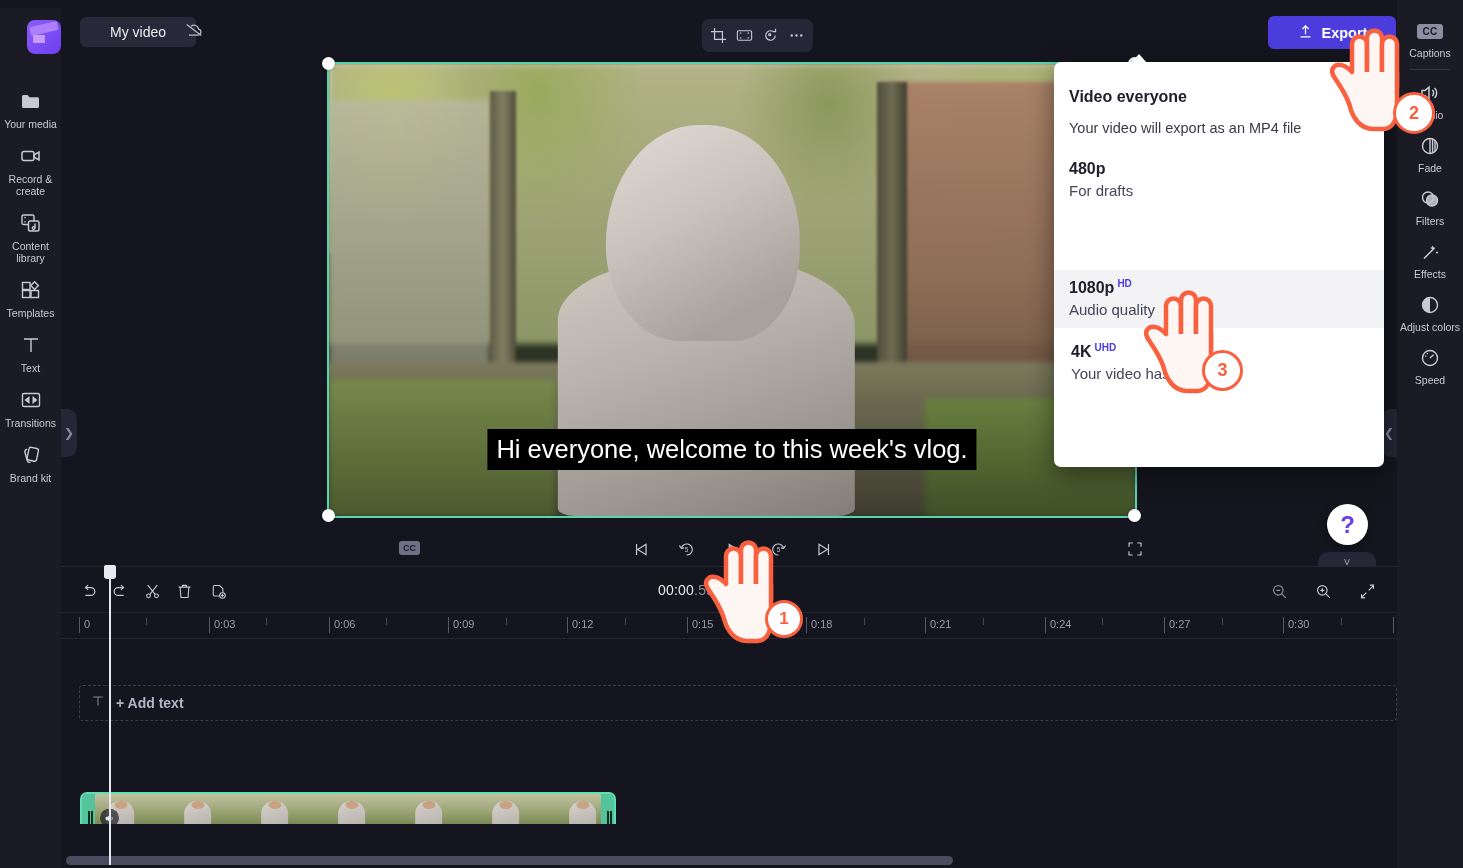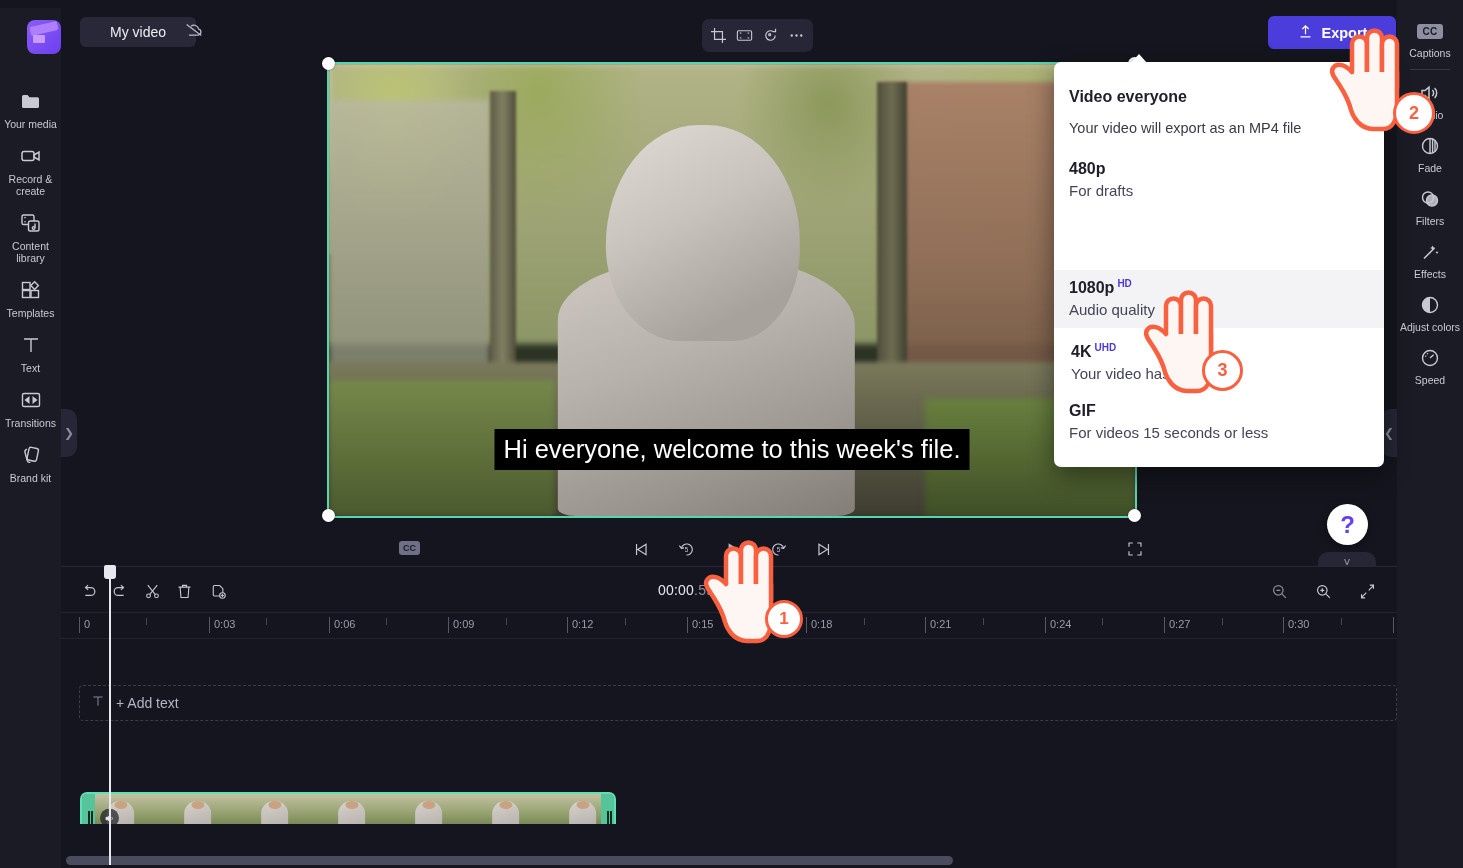--- a/index.html
+++ b/index.html
@@ -243,21 +243,21 @@
   .tick .bar { position:absolute; left:0; top:0; width:1px; height:16px; background:#55556c; }
   .tick .tx { position:absolute; left:5px; top:1px; font-size:11px; color:#9a9ab0; white-space:nowrap; }
   .tick.minor .bar { top:1px; height:7px; background:#45455a; }
 
   .tracks { position:absolute; left:0; top:72px; width:1336px; height:185px; overflow:hidden; }
   .track-text {
     position:absolute; left:18px; top:46px; width:1318px; height:36px;
     border:1px dashed #3b3b50; border-radius:4px; display:flex; align-items:center;
     padding-left:10px; gap:10px; cursor:pointer;
   }
-  .track-text .lbl { color:#b4b4c6; font-size:14px; }
+  .track-text .lbl { color:#b4b4c6; font-size:14px;font-weight:bold; }
   .clip {
     position:absolute; left:19px; top:153px; width:536px; height:52px;
     border:2px solid #5fe0b2; border-radius:7px; overflow:hidden;
     background:#2c3324; cursor:pointer;
   }
   .clip-strip { position:absolute; inset:0; display:flex; }
   .thumb {
     flex:0 0 77px; height:100%; position:relative; overflow:hidden;
     background:linear-gradient(180deg,#c3c2a2 0%,#8c9a66 48%,#4d5633 100%);
   }
@@ -551,21 +551,21 @@
         <div class="path"></div>
         <div class="grass-l"></div>
         <div class="grass-r"></div>
       </div>
       <div class="subject">
         <div class="s-body"></div>
         <div class="s-face"></div>
         <div class="s-neck"></div>
         <div class="s-hijab"></div>
       </div>
-      <div class="caption">Hi everyone, welcome to this week's file.</div>
+      <div class="caption">Hi everyone, welcome to this week's vlog.</div>
     </div>
     <div class="handle" style="left:261px; top:-7px;"></div>
     <div class="handle" style="left:1067px; top:-7px;"></div>
     <div class="handle" style="left:261px; top:445px;"></div>
     <div class="handle" style="left:1067px; top:445px;"></div>
 
     <div class="player-bar">
       <div class="cc-pill">CC</div>
       <div class="pc-center">
         <div>
@@ -822,24 +822,20 @@
       <div class="d">For drafts</div>
     </div>
     <div class="dd-opt sel" style="top:208px;">
       <div class="h"><span>1080p</span><sup>HD</sup></div>
       <div class="d">Audio quality</div>
     </div>
     <div class="dd-opt" style="top:272px;padding-left:17px;">
       <div class="h"><span>4K</span><sup>UHD</sup></div>
       <div class="d">Your video has no</div>
     </div>
-    <div class="dd-opt" style="top:332px;">
-      <div class="h"><span>GIF</span></div>
-      <div class="d">For videos 15 seconds or less</div>
-    </div>
   </div>
 
   <div class="hand" style="left:700px; top:540px;">
     <svg width="88" height="105" viewBox="0 0 88 105">
       <g fill="#fdf6f2" stroke="#f9603f" stroke-width="4.5" stroke-linejoin="round" stroke-linecap="round">
         <path d="M26 48V16a7.5 7.5 0 0115 0v30"></path>
         <path d="M41 46V10a7.5 7.5 0 0115 0v36"></path>
         <path d="M56 46V16a7.5 7.5 0 0115 0v44"></path>
         <path d="M26 44c-6-7-15-10-19-4-3 5 2 10 7 18 7 11 9 16 11 24 2 7 9 19 22 19h10c10 0 14-10 14-22V44"></path>
       </g>

